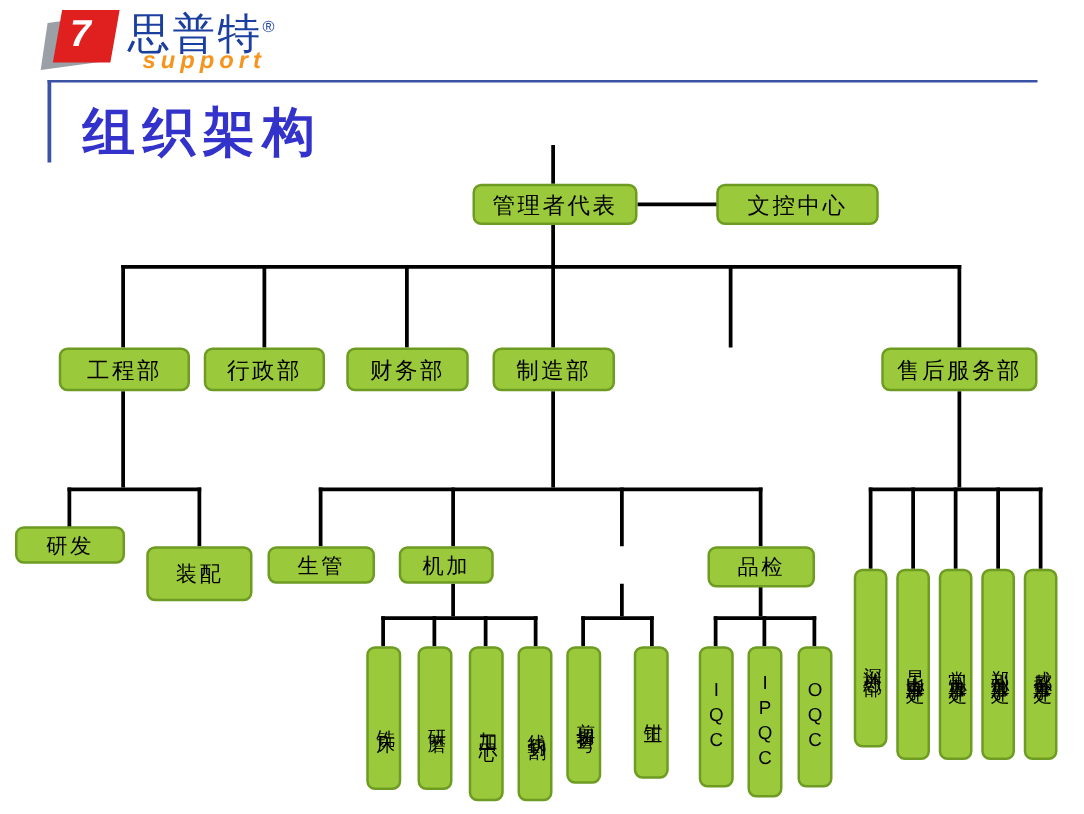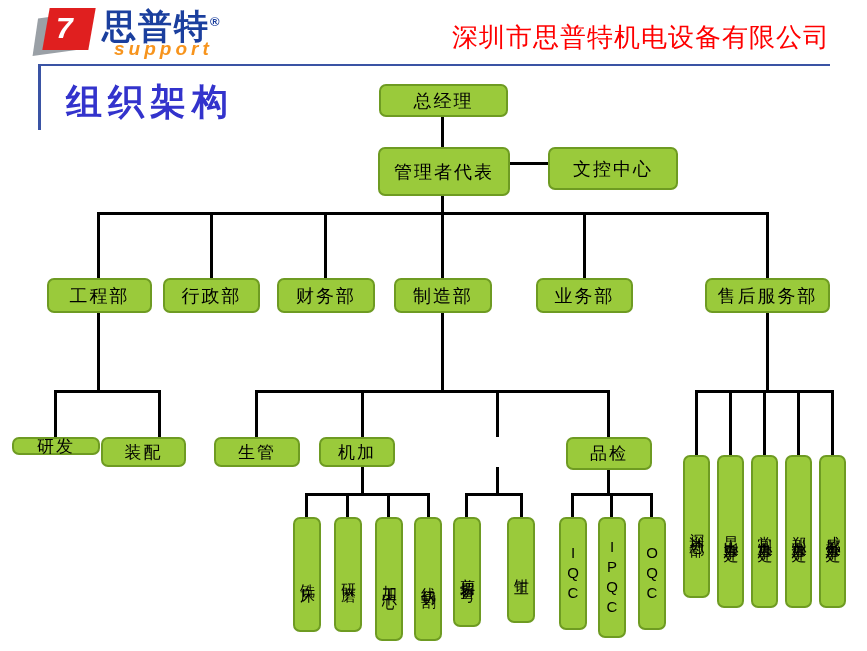--- a/index.html
+++ b/index.html
@@ -4,27 +4,27 @@
 <style>
   html,body{margin:0;padding:0;background:#fff;}
   body{font-family:"Liberation Sans","DejaVu Sans",sans-serif;}
   .slide{position:relative;width:867px;height:651px;background:#ffffff;overflow:hidden;}
 
   
   .logo-icon{position:absolute;left:36px;top:5px;width:62px;height:52px;}
   .logo-gray{position:absolute;left:0px;top:10px;width:46px;height:38px;background:#9aa0a6;transform:skewX(-16deg) rotate(-8deg);}
   .logo-red{position:absolute;left:10px;top:3px;width:46px;height:42px;background:#e01f1f;transform:skewX(-10deg);}
   .logo-glyph{position:absolute;left:20px;top:4px;color:#fff;font-weight:bold;font-style:italic;font-size:30px;line-height:38px;}
-  .brand{position:absolute;left:102px;top:4px;font-size:34px;font-weight:bold;color:#1b3f9e;letter-spacing:2px;}
+  .brand{position:absolute;left:102px;top:4px;font-size:34px;font-weight:normal;color:#1b3f9e;letter-spacing:2px;}
   .brand sup{font-size:13px;}
   .brand-sub{position:absolute;left:114px;top:38px;font-size:19px;font-weight:bold;font-style:italic;color:#f7941d;letter-spacing:4px;}
   .company{position:absolute;right:37px;top:20px;font-size:26px;color:#fe0000;letter-spacing:1px;white-space:nowrap;}
   .hr-blue{position:absolute;left:38px;top:64px;width:792px;height:2px;background:#3a53a4;}
   .vbar-blue{position:absolute;left:38px;top:64px;width:3px;height:66px;background:#3a53a4;}
-  .page-title{position:absolute;left:66px;top:78px;font-size:36px;font-weight:bold;color:#3333cc;letter-spacing:6px;font-family:Liberation Serif, serif;}
+  .page-title{position:absolute;left:66px;top:78px;font-size:42px;font-weight:bold;color:#3333cc;letter-spacing:6px;font-family:Liberation Serif, serif;}
 
   
   .node{position:absolute;background:#9aca3b;border:2px solid #6e9b22;border-radius:7px;
         display:flex;align-items:center;justify-content:center;
         font-size:18px;color:#000;letter-spacing:2px;box-sizing:border-box;text-align:center;}
   .node.sm{font-size:17px;}
   .node.vert{writing-mode:vertical-rl;text-orientation:upright;font-size:15px;letter-spacing:3px;padding:4px 0;}
 
   
   .ln{position:absolute;background:#000;}
@@ -34,21 +34,20 @@
 
 <div class="slide">
 
   <div class="logo-icon">
     <div class="logo-gray"></div>
     <div class="logo-red"></div>
     <span class="logo-glyph">7</span>
   </div>
   <div class="brand"><span>思普特</span><sup>®</sup></div>
   <div class="brand-sub">support</div>
-  <div class="company">深圳市思普特机电设备有限公司</div>
   <div class="hr-blue"></div>
   <div class="vbar-blue"></div>
   <div class="page-title">组织架构</div>
 
   <div class="ln" style="left:441px;top:116px;width:3px;height:31px"></div>
   <div class="ln" style="left:510px;top:162px;width:70px;height:3px"></div>
   <div class="ln" style="left:441px;top:180px;width:3px;height:32px"></div>
   <div class="ln" style="left:97px;top:212px;width:672px;height:3px"></div>
   <div class="ln" style="left:97px;top:212px;width:3px;height:66px"></div>
   <div class="ln" style="left:210px;top:212px;width:3px;height:66px"></div>
@@ -88,33 +87,31 @@
   <div class="ln" style="left:650px;top:493px;width:3px;height:24px"></div>
 
   <div class="ln" style="left:766px;top:313px;width:3px;height:77px"></div>
   <div class="ln" style="left:695px;top:390px;width:139px;height:3px"></div>
   <div class="ln" style="left:695px;top:390px;width:3px;height:65px"></div>
   <div class="ln" style="left:729px;top:390px;width:3px;height:65px"></div>
   <div class="ln" style="left:763px;top:390px;width:3px;height:65px"></div>
   <div class="ln" style="left:797px;top:390px;width:3px;height:65px"></div>
   <div class="ln" style="left:831px;top:390px;width:3px;height:65px"></div>
 
-  <div class="node" style="left:379px;top:84px;width:129px;height:33px">总经理</div>
-  <div class="node" style="left:378px;top:147px;width:132px;height:49px">管理者代表</div>
-  <div class="node" style="left:548px;top:147px;width:130px;height:43px">文控中心</div>
+  <div class="node" style="left:378px;top:147px;width:132px;height:33px">管理者代表</div>
+  <div class="node" style="left:573px;top:147px;width:130px;height:33px">文控中心</div>
 
   <div class="node" style="left:47px;top:278px;width:105px;height:35px">工程部</div>
   <div class="node" style="left:163px;top:278px;width:97px;height:35px">行政部</div>
   <div class="node" style="left:394px;top:278px;width:98px;height:35px">制造部</div>
   <div class="node" style="left:277px;top:278px;width:98px;height:35px">财务部</div>
-  <div class="node" style="left:536px;top:278px;width:97px;height:35px">业务部</div>
   <div class="node" style="left:705px;top:278px;width:125px;height:35px">售后服务部</div>
 
-  <div class="node sm" style="left:12px;top:437px;width:88px;height:18px">研发</div>
-  <div class="node sm" style="left:101px;top:437px;width:85px;height:30px">装配</div>
+  <div class="node sm" style="left:12px;top:421px;width:88px;height:30px">研发</div>
+  <div class="node sm" style="left:117px;top:437px;width:85px;height:44px">装配</div>
 
   <div class="node sm" style="left:214px;top:437px;width:86px;height:30px">生管</div>
   <div class="node sm" style="left:319px;top:437px;width:76px;height:30px">机加</div>
   <div class="node sm" style="left:566px;top:437px;width:86px;height:33px">品检</div>
 
   <div class="node vert" style="left:293px;top:517px;width:28px;height:115px">铣床</div>
   <div class="node vert" style="left:334px;top:517px;width:28px;height:115px">研磨</div>
   <div class="node vert" style="left:375px;top:517px;width:28px;height:124px">加工中心</div>
   <div class="node vert" style="left:414px;top:517px;width:28px;height:124px">线切割</div>
 

